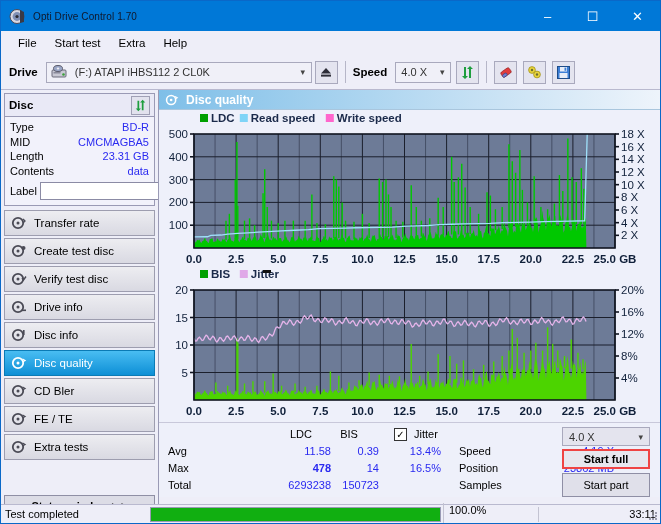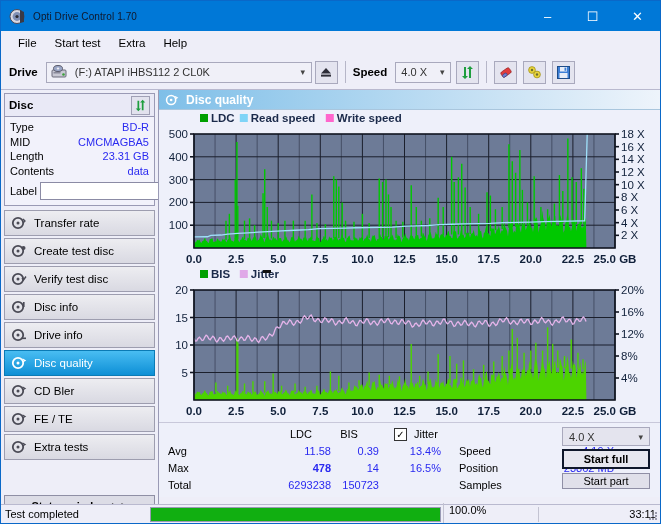--- a/index.html
+++ b/index.html
@@ -148,21 +148,21 @@
   .chk{
     position:absolute;width:13px;height:13px;border:1px solid #333;background:#fff;
     box-sizing:border-box;display:flex;align-items:center;justify-content:center;
     font-size:10px;line-height:1;color:#000;
   }
   .btn{
     position:absolute;border:1px solid #8f8fa5;background:#e0e0ea;
     display:flex;align-items:center;justify-content:center;
     font-size:11px;box-sizing:border-box;color:#000;
   }
-  .btn.primary{border:2px solid #0f172a;background:#e7e7ef;}
+  .btn.primary{border:2px solid #ef4444;background:#e7e7ef;}
   .combo2{
     position:absolute;border:1px solid #a9a9bd;background:#e4e4ee;
     display:flex;align-items:center;box-sizing:border-box;font-size:11px;color:#333;
   }
   .combo2 .t{padding-left:6px;}
   .combo2 .chev{margin-left:auto;padding-right:6px;font-size:9px;color:#444;}
 
   
   .statusbar{
     position:absolute;left:0;bottom:0;width:659px;height:19px;
@@ -344,34 +344,34 @@
                 <path d="M11 7 l1.5 2 2.5 -3.5" fill="none" stroke="#4a4a55" stroke-width="1.4"></path>
               </svg>
           </span>
           <span>Verify test disc</span>
         </div>
         <div class="nav">
           <span class="nicon">
             <svg width="16" height="16" viewBox="0 0 16 16">
                 <circle cx="7" cy="8" r="5.2" fill="none" stroke="#4a4a55" stroke-width="1.8"></circle>
                 <circle cx="7" cy="8" r="1.5" fill="#4a4a55"></circle>
-                <rect x="12" y="3" width="1.6" height="5" fill="#4a4a55"></rect>
-              </svg>
-          </span>
-          <span>Disc info</span>
+                <rect x="10.5" y="10.5" width="4.5" height="1.6" fill="#4a4a55"></rect>
+              </svg>
+          </span>
+          <span>Drive info</span>
         </div>
         <div class="nav">
           <span class="nicon">
             <svg width="16" height="16" viewBox="0 0 16 16">
                 <circle cx="7" cy="8" r="5.2" fill="none" stroke="#4a4a55" stroke-width="1.8"></circle>
                 <circle cx="7" cy="8" r="1.5" fill="#4a4a55"></circle>
-                <rect x="10.5" y="10.5" width="4.5" height="1.6" fill="#4a4a55"></rect>
-              </svg>
-          </span>
-          <span>Drive info</span>
+                <rect x="12" y="3" width="1.6" height="5" fill="#4a4a55"></rect>
+              </svg>
+          </span>
+          <span>Disc info</span>
         </div>
         <div class="nav active">
           <span class="nicon">
             <svg width="16" height="16" viewBox="0 0 16 16">
                 <circle cx="7" cy="8" r="5.2" fill="none" stroke="#ffffff" stroke-width="1.8"></circle>
                 <circle cx="7" cy="8" r="1.5" fill="#ffffff"></circle>
                 <path d="M11.5 4 l2.5 1.5 -2.5 1.5" fill="none" stroke="#ffffff" stroke-width="1.3"></path>
               </svg>
           </span>
           <span>Disc quality</span>
@@ -714,21 +714,21 @@
         <div class="st" style="left:300px;top:39px;">Position</div>
         <div class="st v r" style="left:340px;top:39px;width:115px;">23862 MB</div>
         <div class="st" style="left:300px;top:56px;">Samples</div>
         <div class="st v r" style="left:340px;top:56px;width:115px;">380816</div>
 
         <div class="combo2" style="left:403px;top:4px;width:88px;height:19px;">
           <span class="t">4.0 X</span>
           <span class="chev">▾</span>
         </div>
         <div class="btn primary" style="left:403px;top:26px;width:88px;height:20px;font-weight:bold;">Start full</div>
-        <div class="btn" style="left:403px;top:50px;width:88px;height:16px;">Start part</div>
+        <div class="btn" style="left:403px;top:50px;width:88px;height:24px;">Start part</div>
       </div>
     </div>
   </div>
 
   <div class="statusbar">
     <div class="sb-text">Test completed</div>
     <div class="sb-prog">
       <div class="fill" id="prog-fill" style="width: 100%;"></div>
     </div>
     <div class="sb-pct">100.0%</div>

